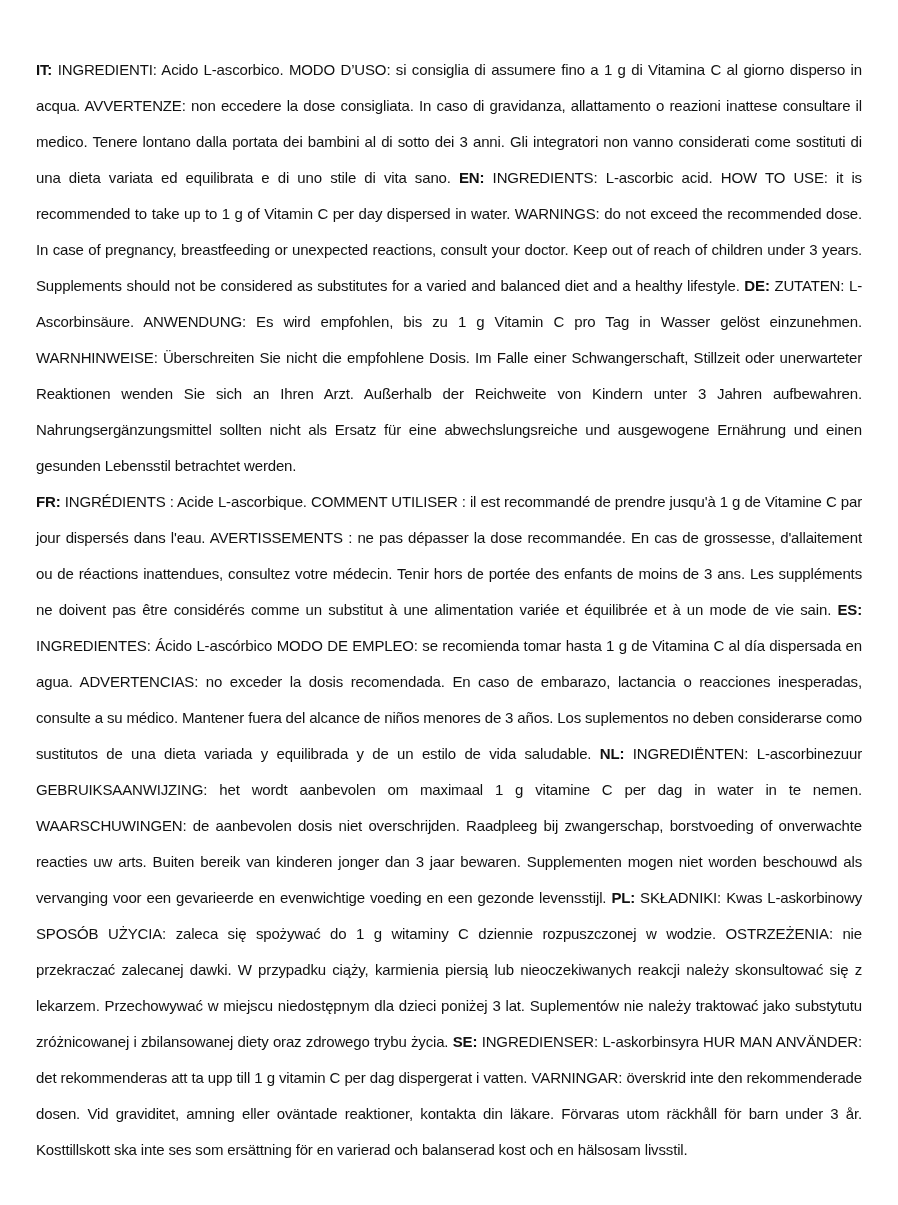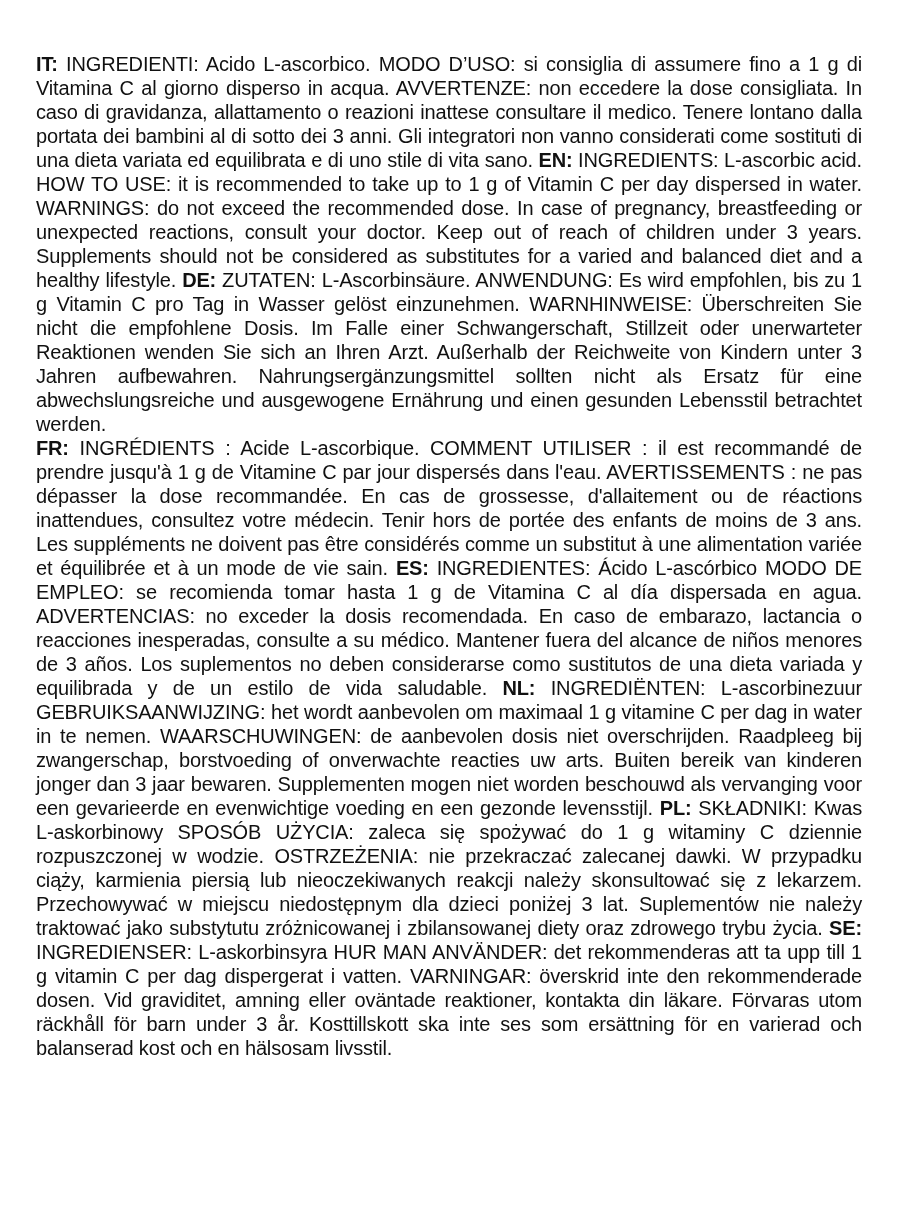--- a/index.html
+++ b/index.html
@@ -10,22 +10,22 @@
   .sheet {
     width: 898px;
     height: 1205px;
     background: #ffffff;
     box-sizing: border-box;
     padding: 52px 36px 0 36px;
     overflow: hidden;
   }
   .label-text {
     font-family: "Liberation Sans", sans-serif;
-    font-size: 20px;
-    line-height: 24px;
+    font-size: 15px;
+    line-height: 36px;
     color: #111111;
     letter-spacing: -0.15px;
   }
   .label-text p {
     margin: 0;
     padding: 0;
     text-align: justify;
     text-justify: inter-word;
   }
   .lang-code {

